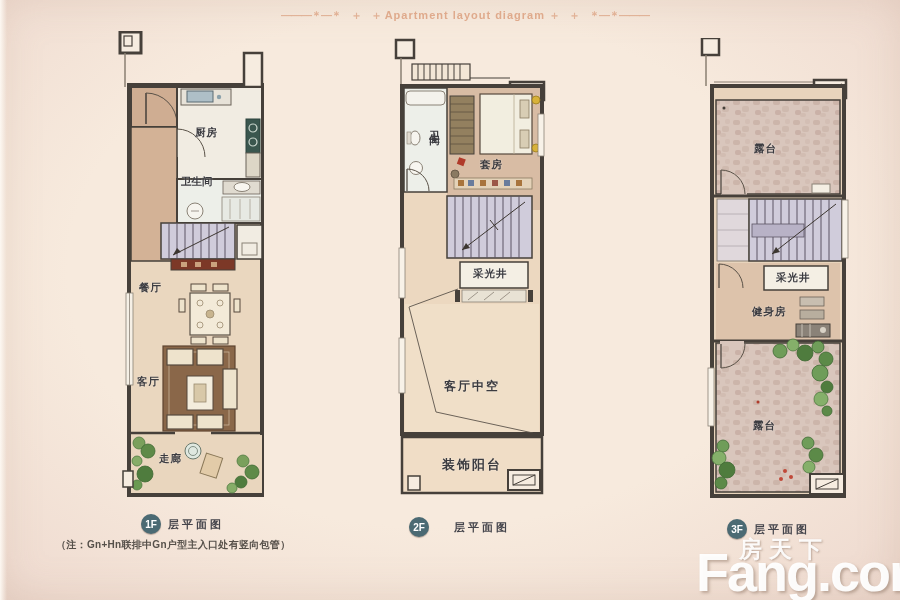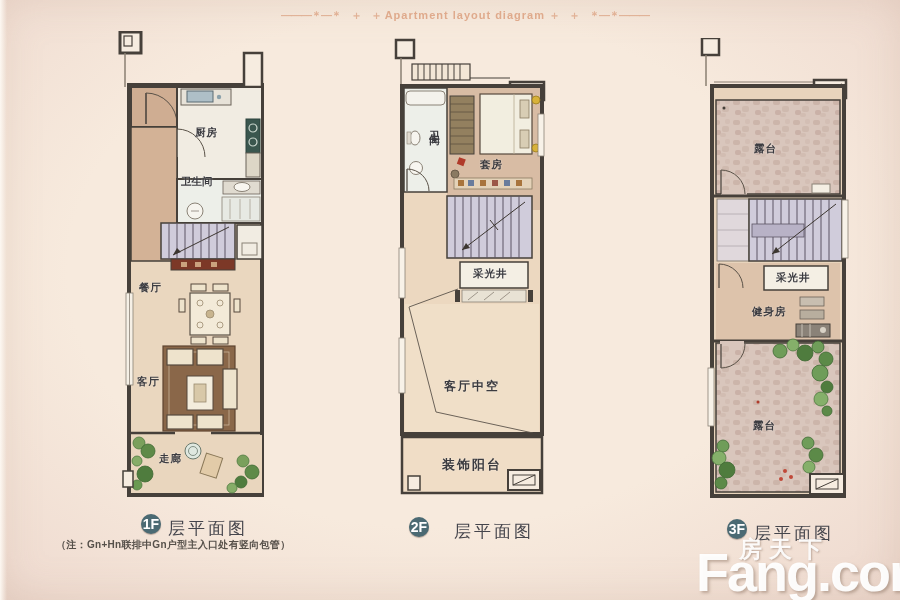--- a/index.html
+++ b/index.html
@@ -11,23 +11,23 @@
     background:linear-gradient(90deg,#fdf8f2,rgba(253,248,242,0));}
   .hdr{position:absolute;left:0;top:8px;width:100%;text-align:center;color:#dfaa8c;
     font-size:11px;font-weight:bold;letter-spacing:1px;white-space:nowrap;margin-left:15px;}
   .hdr .deco{letter-spacing:-1px;opacity:.85;}
   .plan{position:absolute;}
   .plan svg{position:absolute;left:0;top:0;}
   .rlabel{position:absolute;font-size:10.5px;font-weight:bold;color:#3b3b40;
     letter-spacing:1px;white-space:nowrap;text-shadow:0 0 2px rgba(255,255,255,.5);}
   .rlabel.vert{writing-mode:vertical-rl;text-orientation:upright;letter-spacing:2px;}
   .badge{position:absolute;width:20px;height:20px;border-radius:50%;background:#4b6a73;
-    color:#fff;font-size:14px;font-weight:bold;display:flex;align-items:center;
+    color:#fff;font-size:10px;font-weight:bold;display:flex;align-items:center;
     justify-content:center;box-shadow:0 1px 1px rgba(90,70,60,.4);}
-  .caption{position:absolute;font-size:17px;font-weight:normal;color:#45454c;letter-spacing:3px;}
+  .caption{position:absolute;font-size:11px;font-weight:bold;color:#45454c;letter-spacing:3px;}
   .note{position:absolute;font-size:10px;font-weight:bold;color:#56504a;letter-spacing:0.3px;white-space:nowrap;}
   .wm-cn{position:absolute;left:739px;top:534px;font-size:23px;font-weight:bold;letter-spacing:7px;
     color:rgba(255,255,255,.92);text-shadow:1px 1px 2px rgba(160,135,120,.65);}
   .wm-en{position:absolute;left:696px;top:541px;font-size:54px;font-weight:bold;letter-spacing:-2px;
     color:rgba(255,255,255,.95);text-shadow:2px 2px 3px rgba(150,125,110,.55);}
 </style>
 </head>
 <body>
 
 <div id="canvas">

